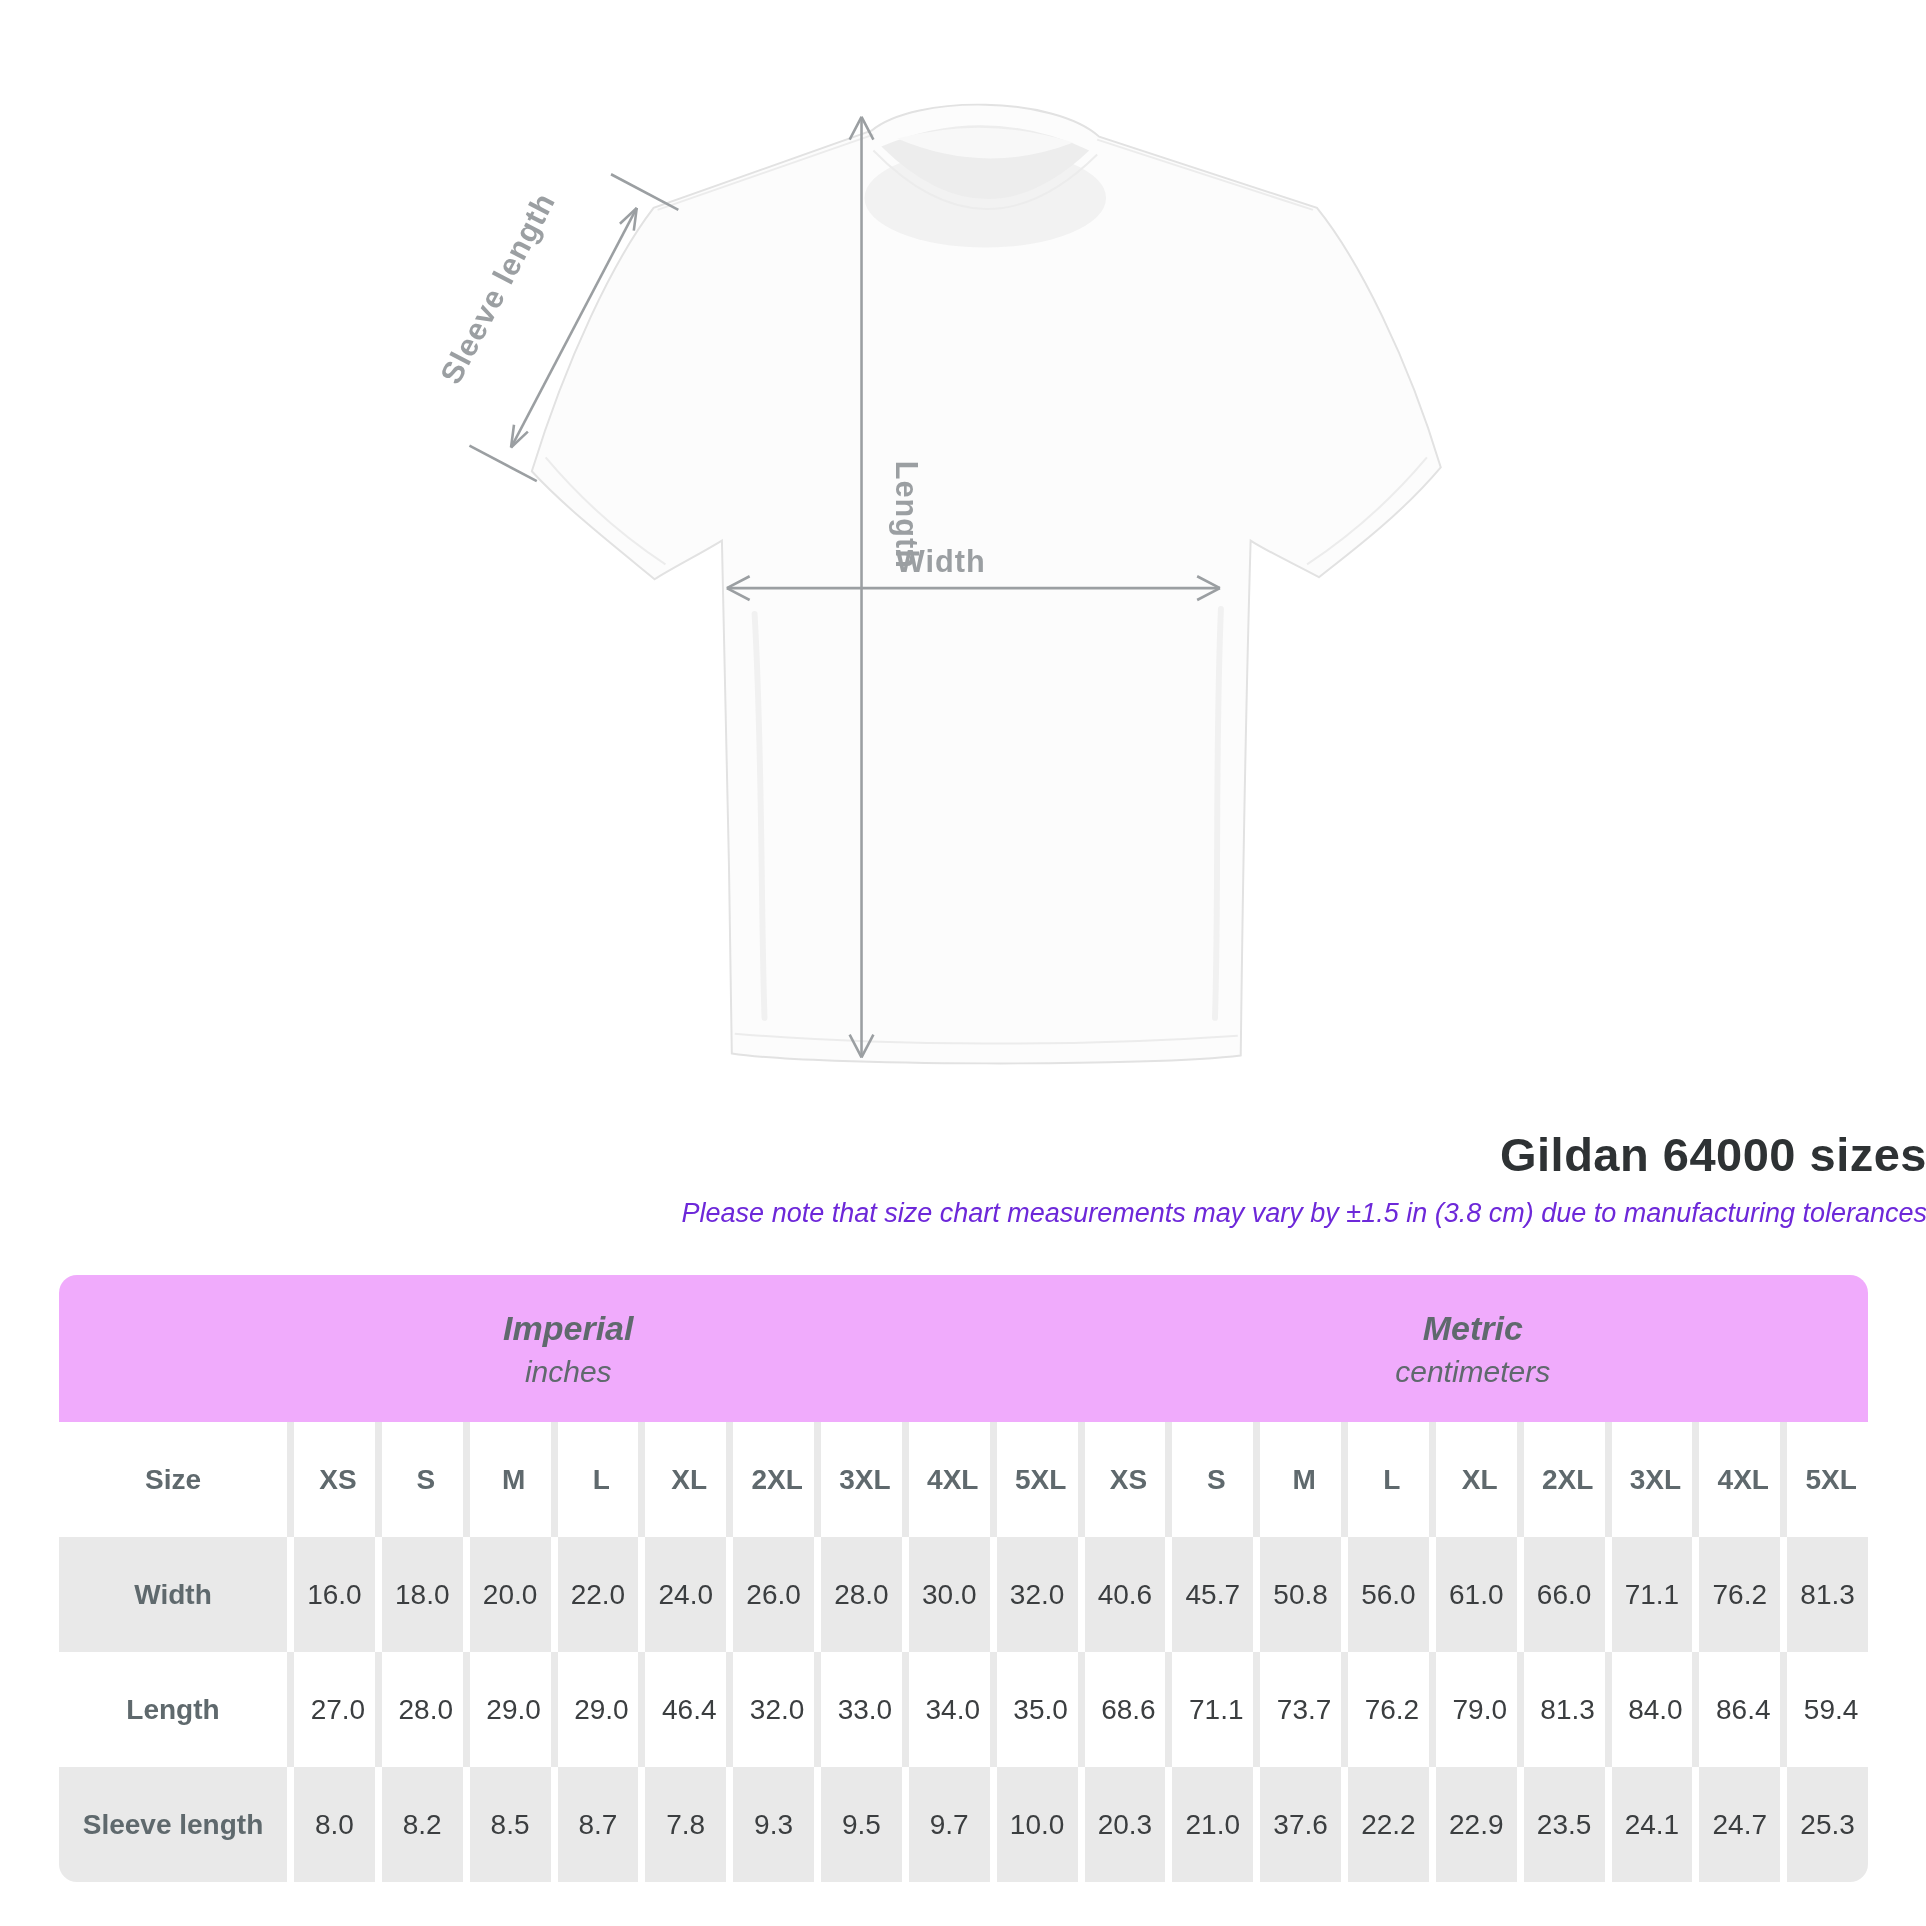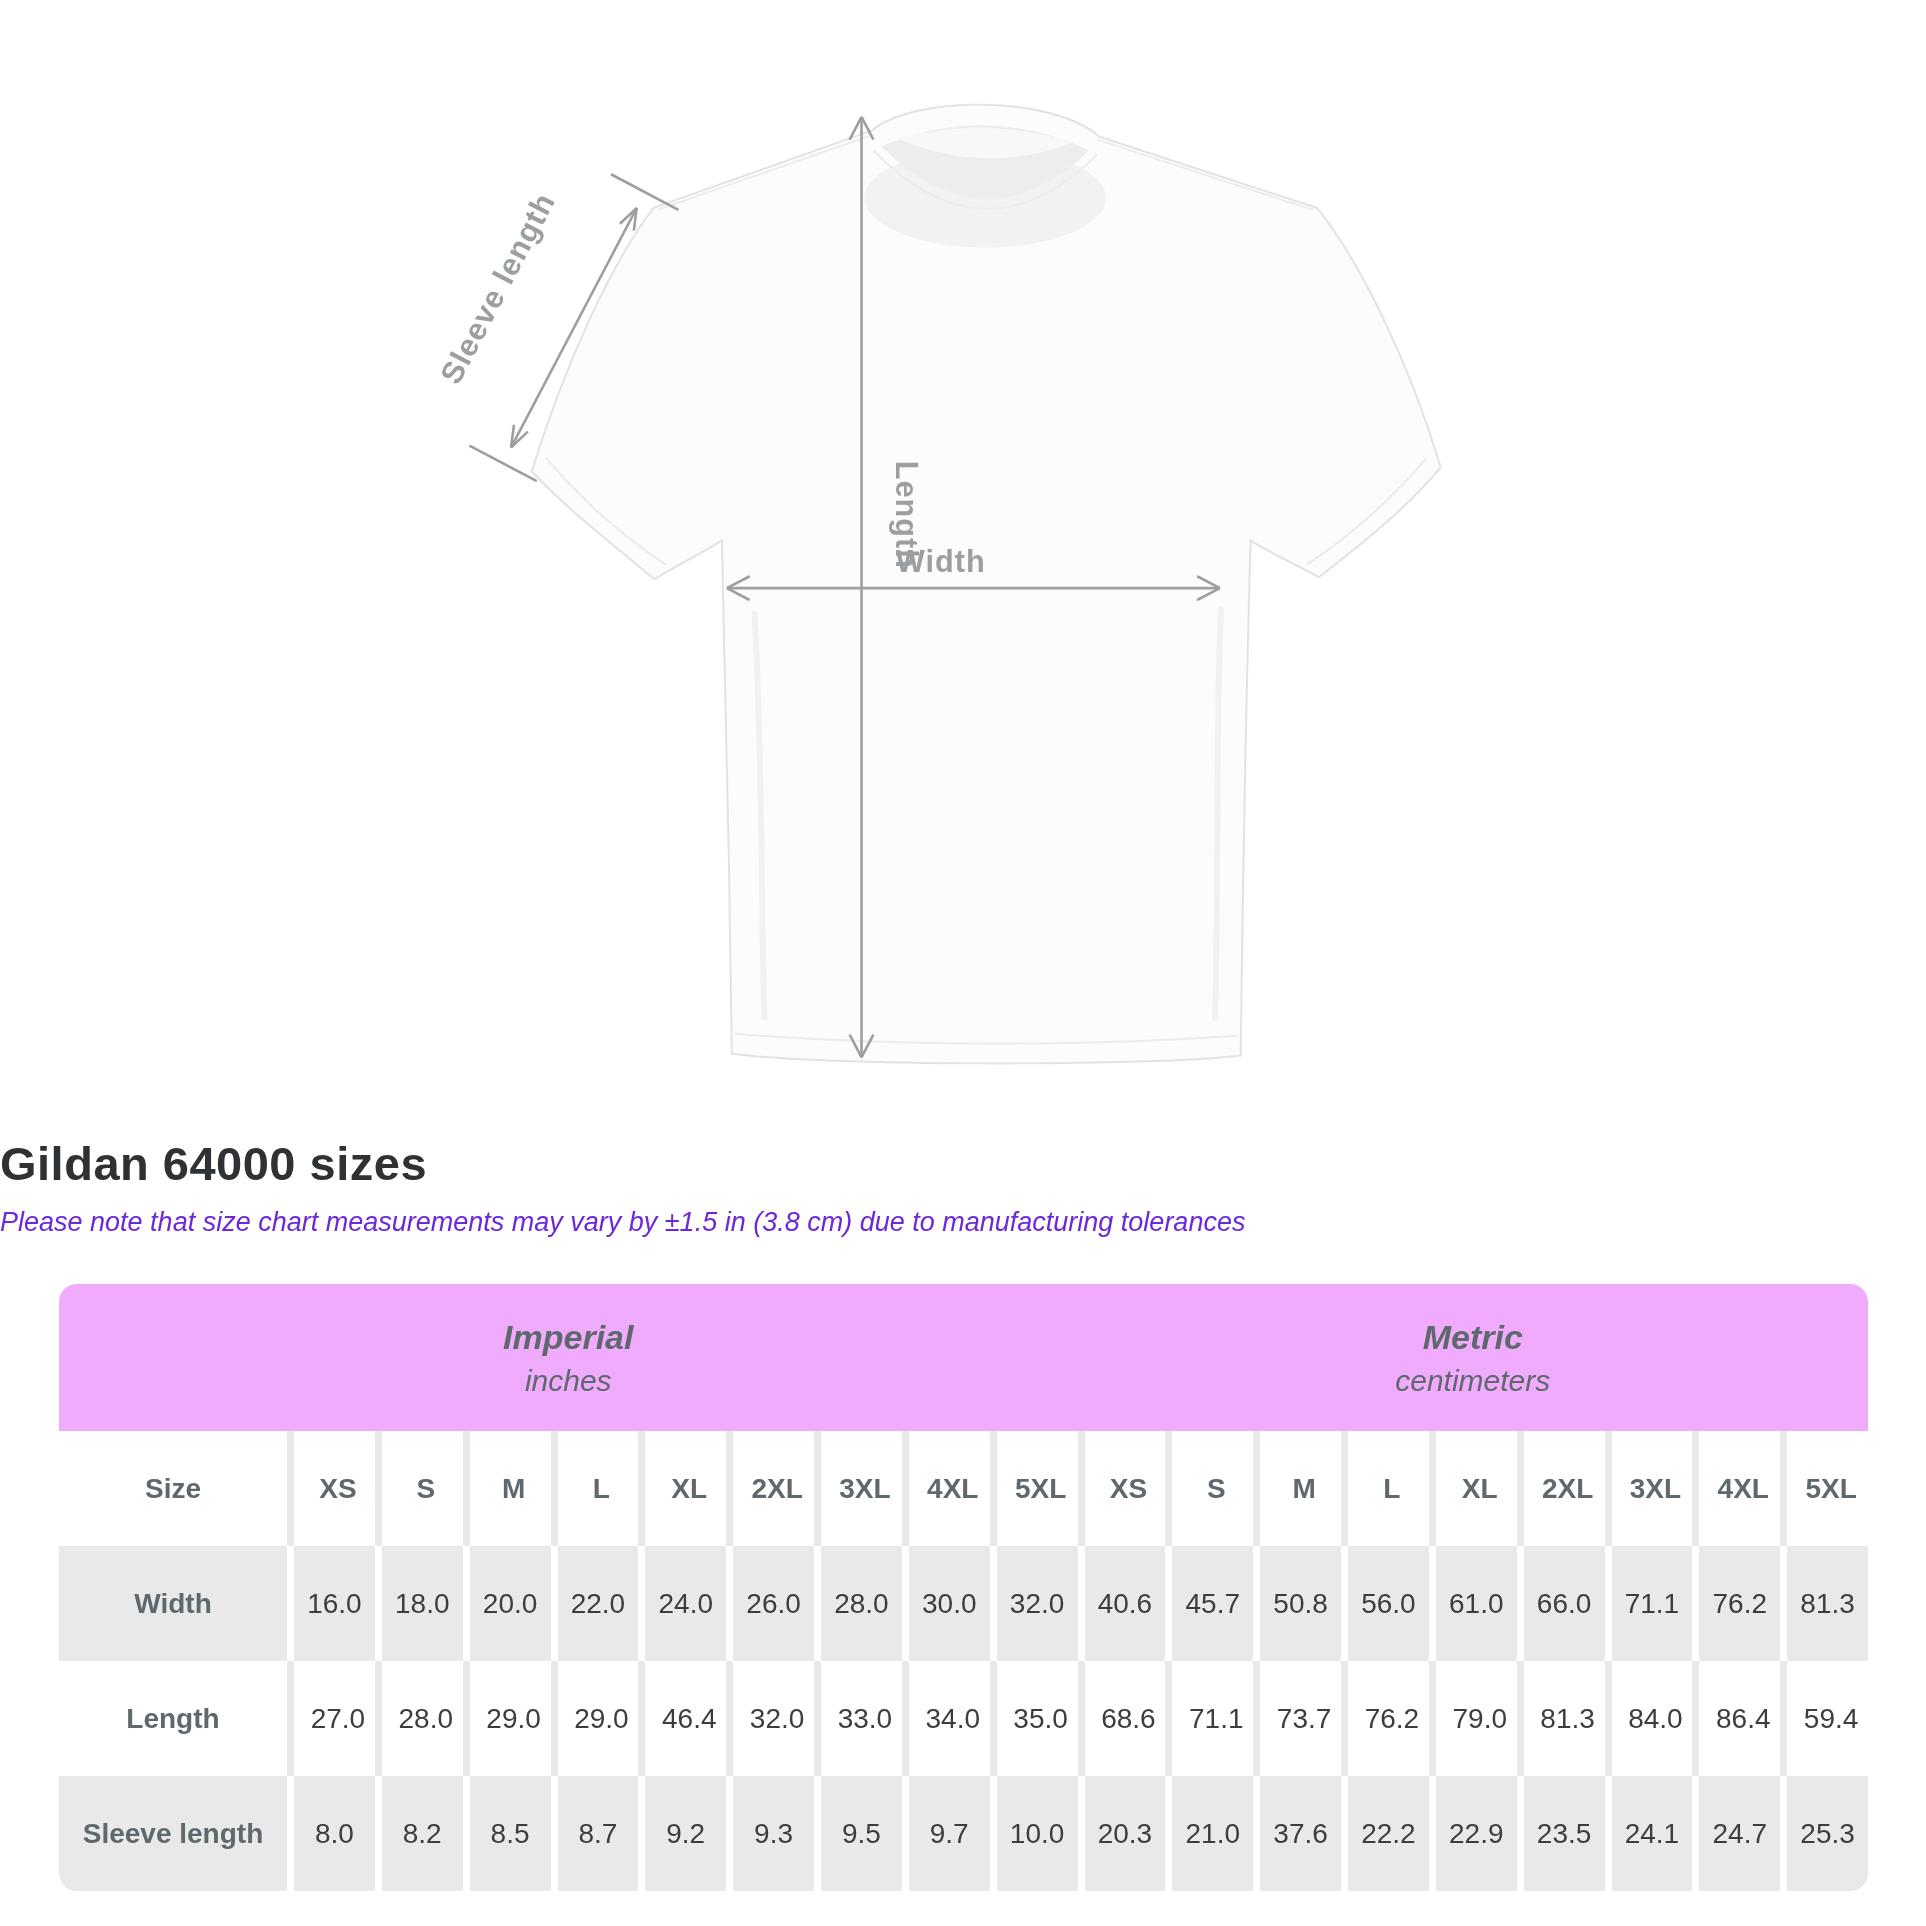--- a/index.html
+++ b/index.html
@@ -1,20 +1,20 @@
 <!DOCTYPE html>
 <html><head>
 <meta charset="utf-8">
 <style>
   html,body{margin:0;padding:0;background:#ffffff;}
   body{width:1927px;height:1927px;font-family:"Liberation Sans",sans-serif;overflow:hidden;}
 
   .diagram{display:block;width:1927px;height:1101px;}
 
-  .title-block{text-align:left;margin-top:35px;}
+  .title-block{text-align:right;margin-top:26px;}
   .page-title{margin:0;font-size:47px;font-weight:bold;color:#2e3234;letter-spacing:0.5px;}
   .tolerance-note{margin:16px 0 0;font-size:27px;font-style:italic;color:#6d28d9;}
 
   .size-table{
     margin:46px 59px 0;
     display:grid;
     grid-template-columns:228px repeat(18,1fr);
     border-radius:18px;
     overflow:hidden;
   }
@@ -167,21 +167,21 @@
     <div class="cell val sep-gray">79.0</div>
     <div class="cell val sep-gray">81.3</div>
     <div class="cell val sep-gray">84.0</div>
     <div class="cell val sep-gray">86.4</div>
     <div class="cell val sep-gray">59.4</div>
     <div class="cell hdr bg-gray">Sleeve length</div>
     <div class="cell val bg-gray sep-white">8.0</div>
     <div class="cell val bg-gray sep-white">8.2</div>
     <div class="cell val bg-gray sep-white">8.5</div>
     <div class="cell val bg-gray sep-white">8.7</div>
-    <div class="cell val bg-gray sep-white">9.2</div>
+    <div class="cell val bg-gray sep-white">7.8</div>
     <div class="cell val bg-gray sep-white">9.3</div>
     <div class="cell val bg-gray sep-white">9.5</div>
     <div class="cell val bg-gray sep-white">9.7</div>
     <div class="cell val bg-gray sep-white">10.0</div>
     <div class="cell val bg-gray sep-white">20.3</div>
     <div class="cell val bg-gray sep-white">21.0</div>
     <div class="cell val bg-gray sep-white">37.6</div>
     <div class="cell val bg-gray sep-white">22.2</div>
     <div class="cell val bg-gray sep-white">22.9</div>
     <div class="cell val bg-gray sep-white">23.5</div>

